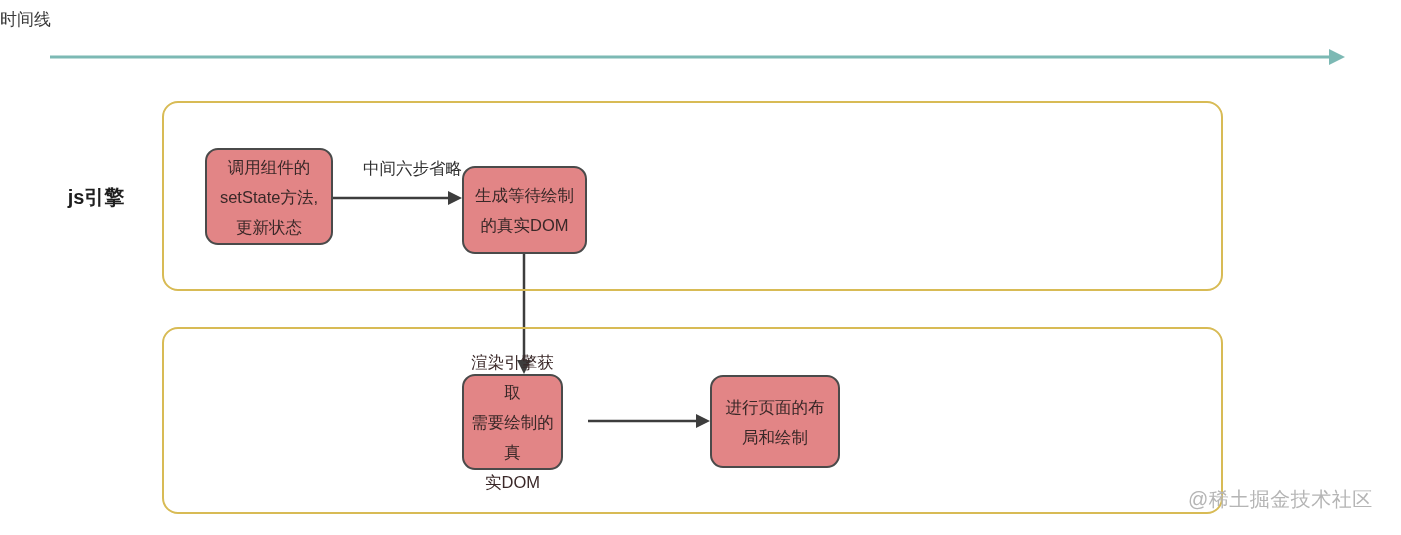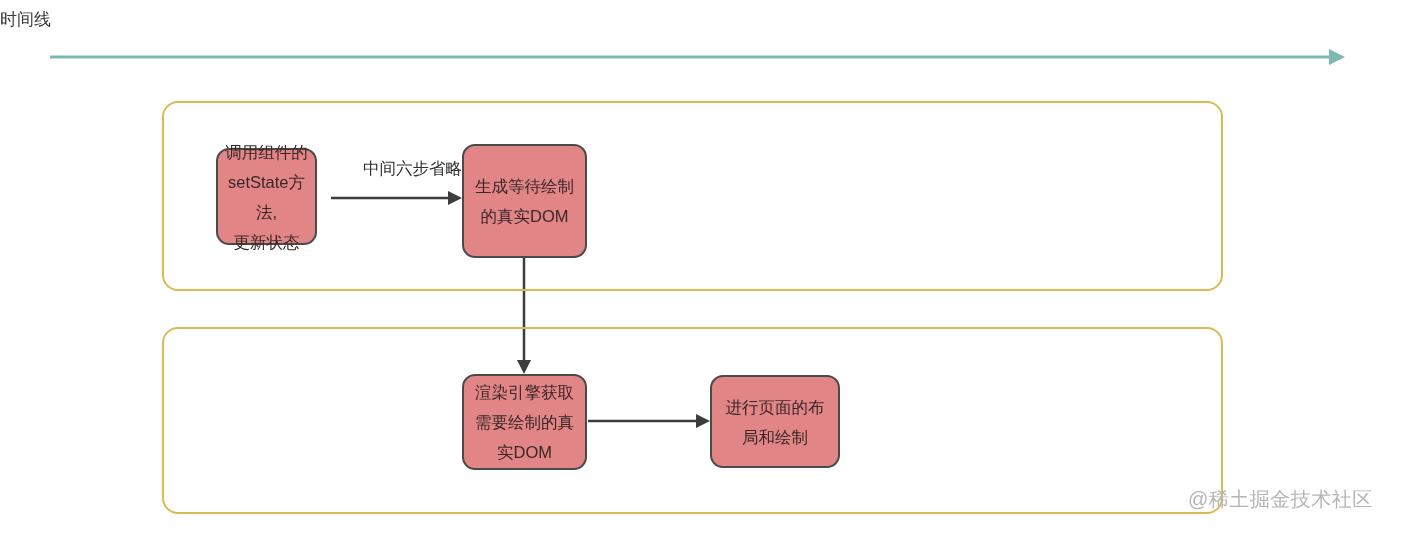--- a/index.html
+++ b/index.html
@@ -36,23 +36,23 @@
     background: #e28586;
     border: 2.5px solid #4a4a4a;
     border-radius: 13px;
     color: #3a2828;
     font-size: 16.5px;
     line-height: 30px;
     display: flex; align-items: center; justify-content: center;
     text-align: center;
     white-space: pre-line;
   }
-  .box1 { left: 216px; top: 148px; width: 101px; height: 97px; }
-  .box2 { left: 462px; top: 144px; width: 125px; height: 114px; }
-  .box3 { left: 462px; top: 374px; width: 125px; height: 96px; }
+  .box1 { left: 205px; top: 148px; width: 128px; height: 97px; }
+  .box2 { left: 462px; top: 166px; width: 125px; height: 88px; }
+  .box3 { left: 462px; top: 374px; width: 101px; height: 96px; }
   .box4 { left: 710px; top: 375px; width: 130px; height: 93px; }
 
   .edge-label {
     position: absolute; left: 334px; top: 158px; width: 128px;
     text-align: right; font-size: 16.5px; color: #2f2f2f;
   }
 
   .watermark {
     position: absolute; left: 1188px; top: 486px;
     font-size: 20px; color: #b5b5b5; letter-spacing: 0.5px;
@@ -84,20 +84,21 @@
 
     <g>
       <line x1="588" y1="421" x2="698" y2="421" stroke="#3d3d3d" stroke-width="2.5"></line>
       <path d="M696 414 L710 421 L696 428 Z" fill="#3d3d3d"></path>
     </g>
   </svg>
 
   <div class="lane lane-js"></div>
   <div class="lane lane-render"></div>
 
+  <div class="lane-label lane-label-js">js引擎</div>
 
   <div class="flow-box box1">调用组件的
 setState方法,
 更新状态</div>
   <div class="flow-box box2">生成等待绘制
 的真实DOM</div>
   <div class="flow-box box3">渲染引擎获取
 需要绘制的真
 实DOM</div>
   <div class="flow-box box4">进行页面的布

